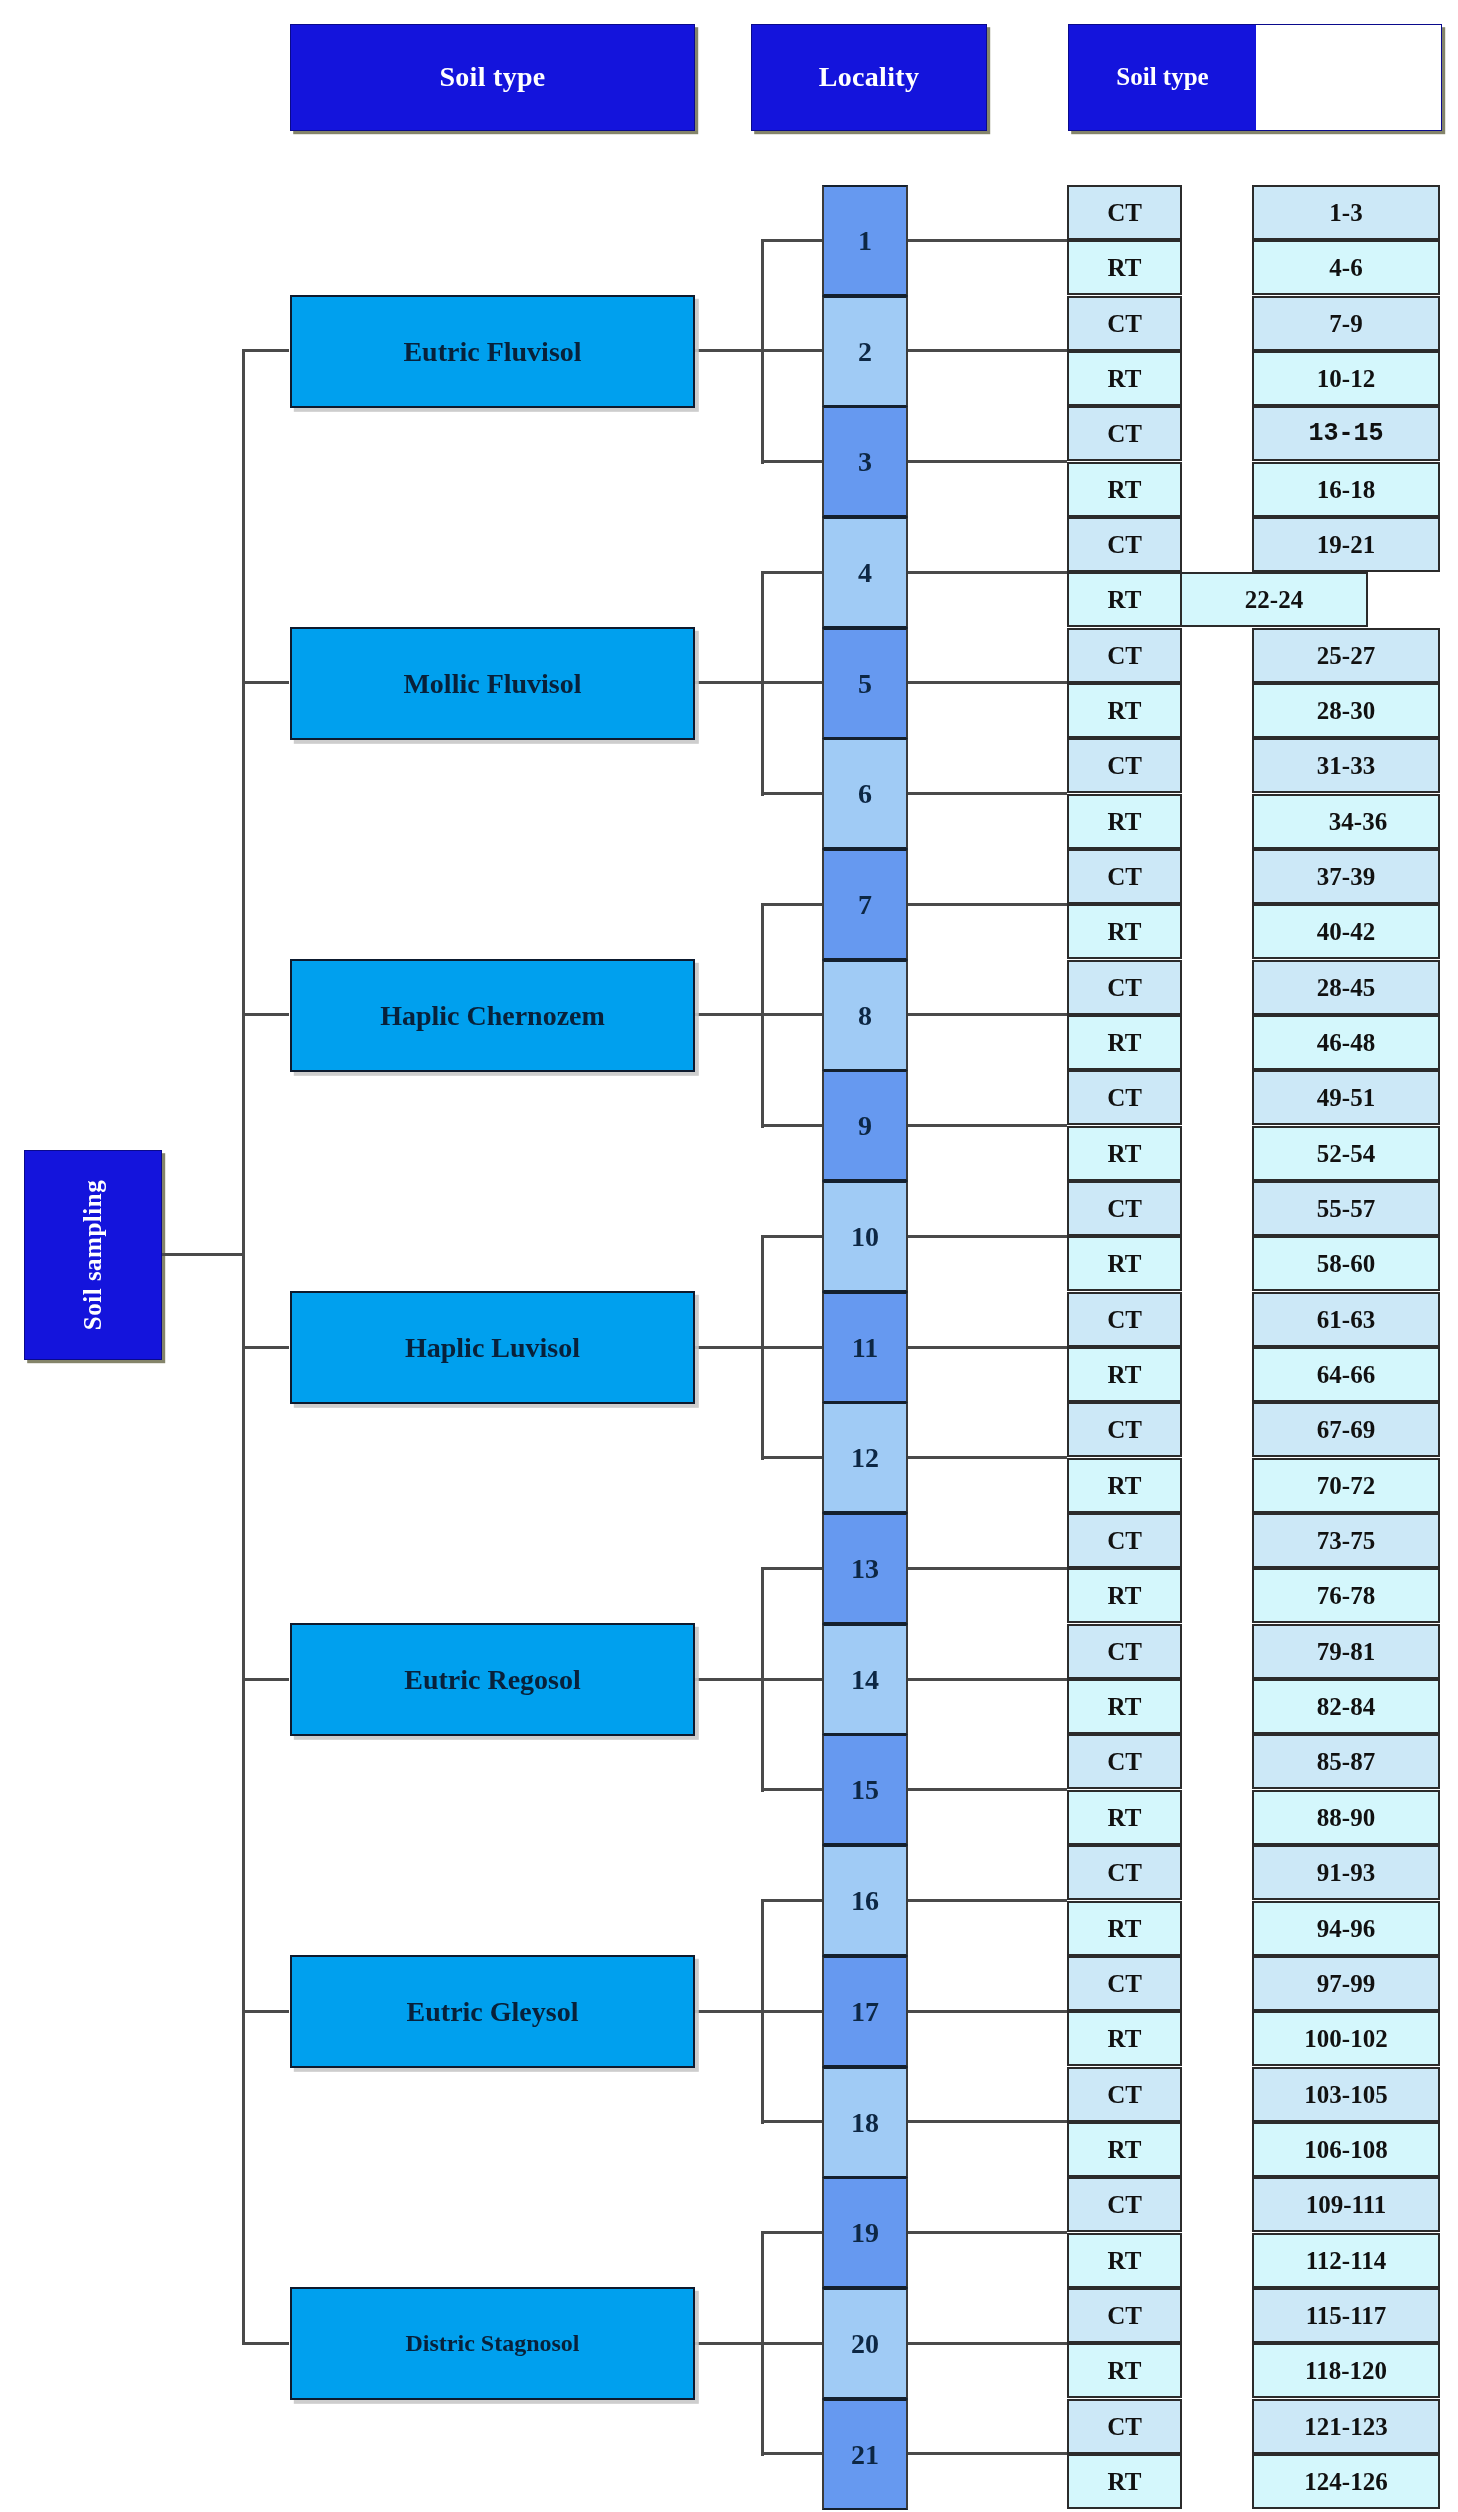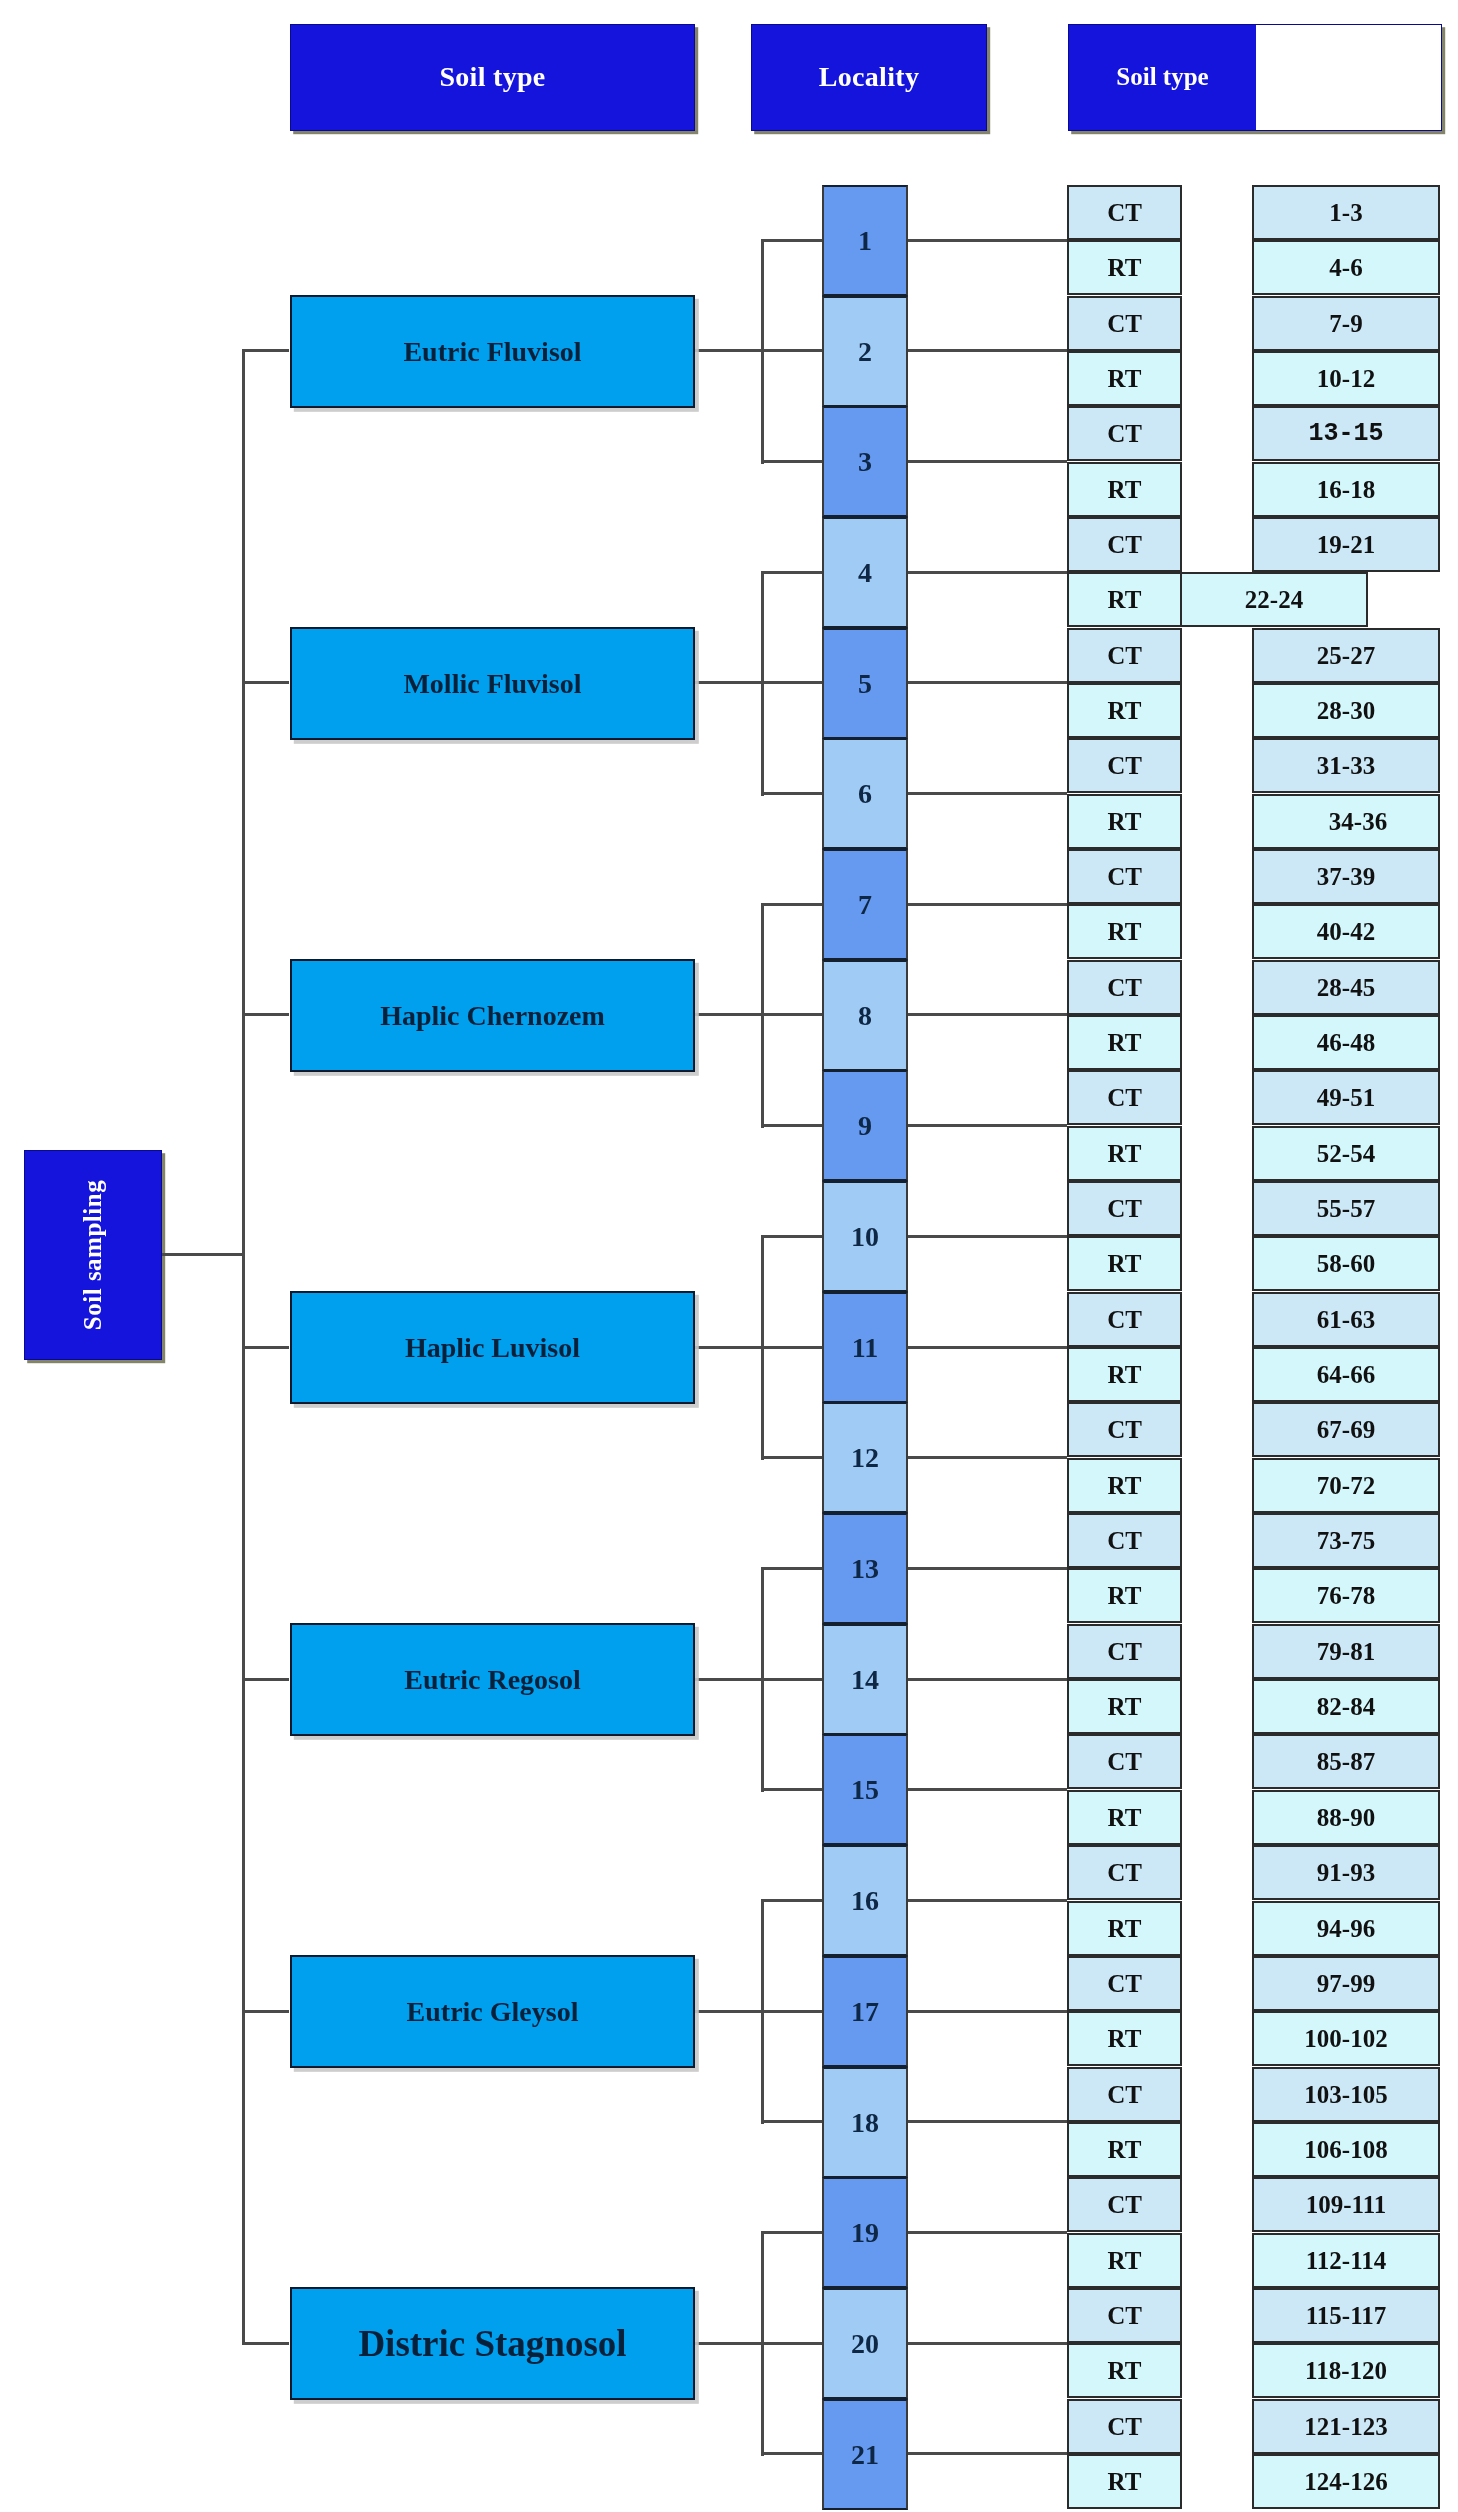--- a/index.html
+++ b/index.html
@@ -205,21 +205,21 @@
     </div>
     <div class="soil-box" style="left: 290px; top: 1291px; width: 405px; height: 113px; font-size: 28px;">
       <span>Haplic Luvisol</span>
     </div>
     <div class="soil-box" style="left: 290px; top: 1623px; width: 405px; height: 113px; font-size: 28px;">
       <span>Eutric Regosol</span>
     </div>
     <div class="soil-box" style="left: 290px; top: 1955px; width: 405px; height: 113px; font-size: 28px;">
       <span>Eutric Gleysol</span>
     </div>
-    <div class="soil-box" style="left: 290px; top: 2287px; width: 405px; height: 113px; font-size: 37px;">
+    <div class="soil-box" style="left: 290px; top: 2287px; width: 405px; height: 113px; font-size: 24px;">
       <span>Distric Stagnosol</span>
     </div>
   </div>
 <div id="loc-layer">
     <div class="loc-cell dark" style="left: 822px; top: 185px; width: 86px; height: 111px; font-size: 28px;">
       <span>1</span>
     </div>
     <div class="loc-cell light" style="left: 822px; top: 296px; width: 86px; height: 111px; font-size: 28px;">
       <span>2</span>
     </div>

